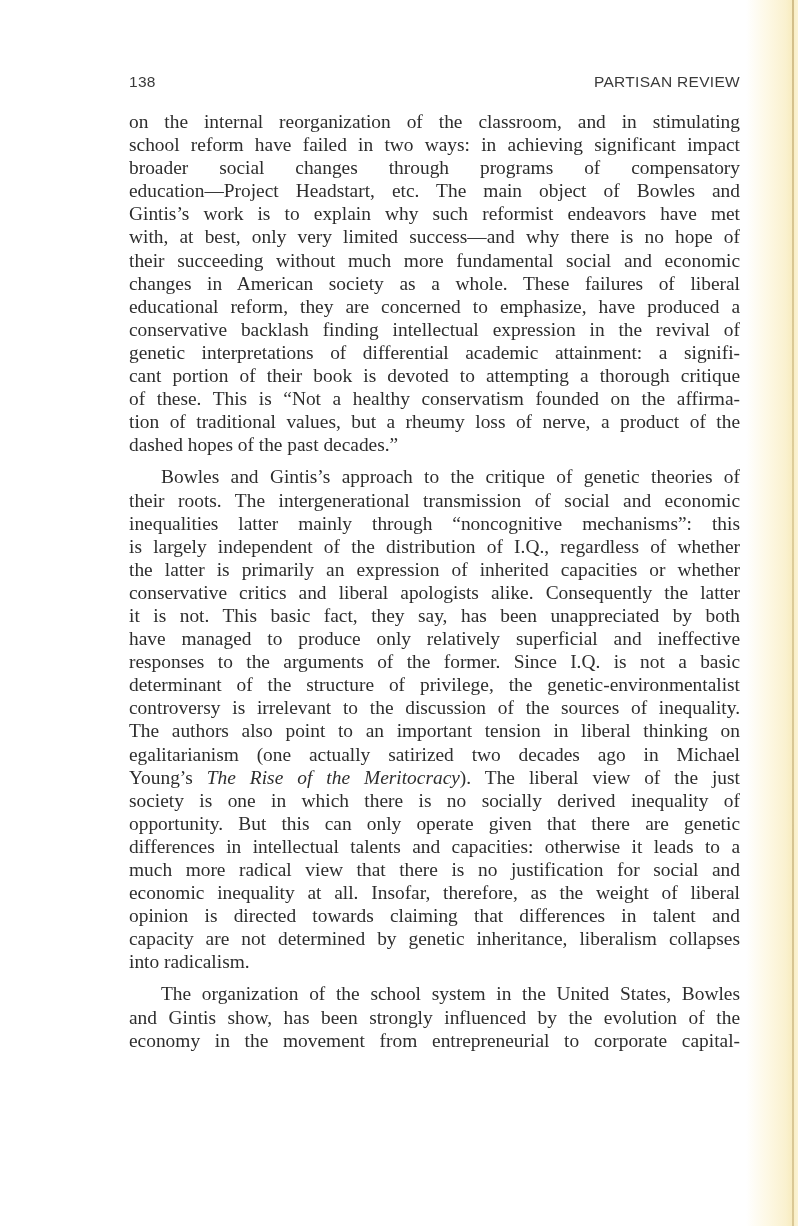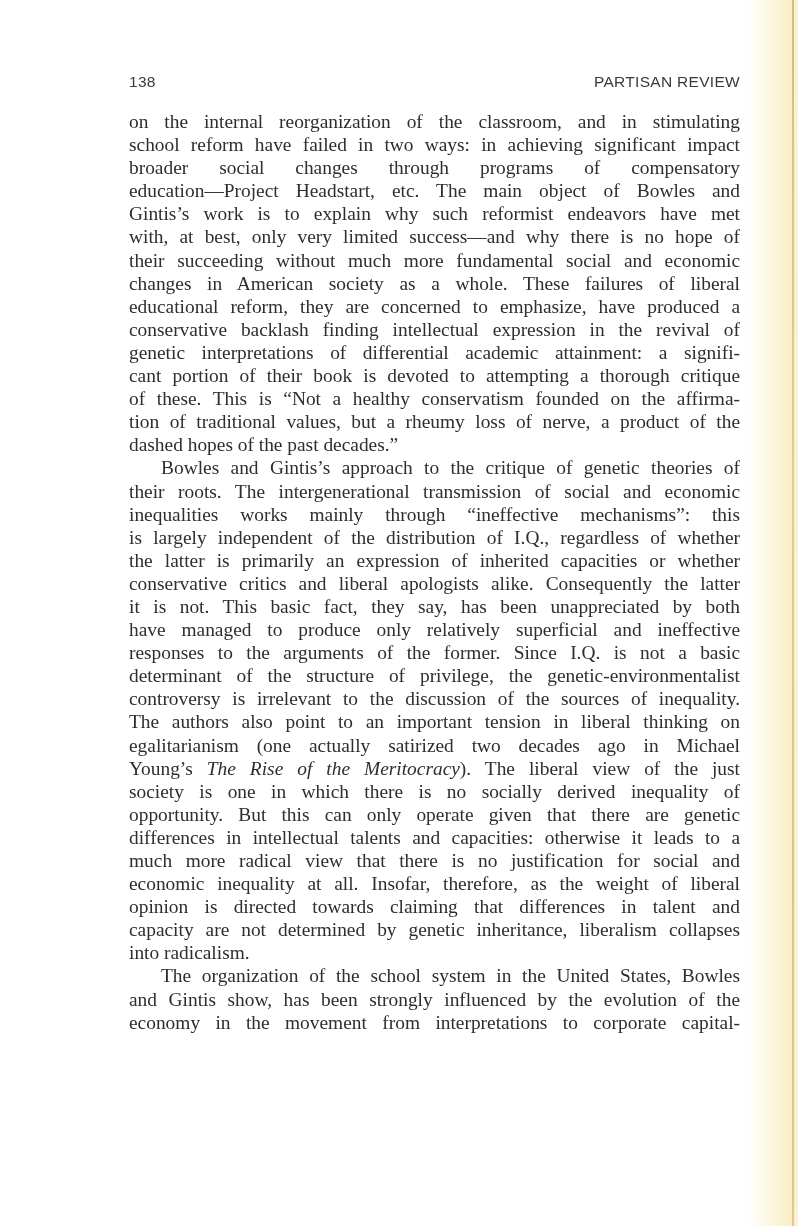--- a/index.html
+++ b/index.html
@@ -30,21 +30,21 @@
   .body-text {
     position: absolute; left: 113px; top: 110px; width: 611px;
     font-family: "Liberation Serif", serif; font-size: 19.4px; line-height: 23.1px;
     color: #2e2e2e;
   }
   .line {
     display: block; white-space: nowrap; text-align: justify; text-align-last: justify;
     height: 23.1px;
   }
   .line.last { text-align-last: left; }
-  .line.indent { padding-left: 32px; }
+  .line.indent { padding-left: 32px; margin-top: 9px; }
   .ital { font-style: italic; }
 </style>
 </head>
 <body>
 
 <div class="page">
   <div class="binding-line"></div>
   <div class="edge-dark"></div>
 
   <div class="running-head">
@@ -63,21 +63,21 @@
     <span class="line">changes in American society as a whole. These failures of liberal</span>
     <span class="line">educational reform, they are concerned to emphasize, have produced a</span>
     <span class="line">conservative backlash finding intellectual expression in the revival of</span>
     <span class="line">genetic interpretations of differential academic attainment: a signifi-</span>
     <span class="line">cant portion of their book is devoted to attempting a thorough critique</span>
     <span class="line">of these. This is “Not a healthy conservatism founded on the affirma-</span>
     <span class="line">tion of traditional values, but a rheumy loss of nerve, a product of the</span>
     <span class="line last">dashed hopes of the past decades.”</span>
     <span class="line indent">Bowles and Gintis’s approach to the critique of genetic theories of</span>
     <span class="line">their roots. The intergenerational transmission of social and economic</span>
-    <span class="line">inequalities works mainly through “ineffective mechanisms”: this</span>
+    <span class="line">inequalities latter mainly through “noncognitive mechanisms”: this</span>
     <span class="line">is largely independent of the distribution of I.Q., regardless of whether</span>
     <span class="line">the latter is primarily an expression of inherited capacities or whether</span>
     <span class="line">conservative critics and liberal apologists alike. Consequently the latter</span>
     <span class="line">it is not. This basic fact, they say, has been unappreciated by both</span>
     <span class="line">have managed to produce only relatively superficial and ineffective</span>
     <span class="line">responses to the arguments of the former. Since I.Q. is not a basic</span>
     <span class="line">determinant of the structure of privilege, the genetic-environmentalist</span>
     <span class="line">controversy is irrelevant to the discussion of the sources of inequality.</span>
     <span class="line">The authors also point to an important tension in liberal thinking on</span>
     <span class="line">egalitarianism (one actually satirized two decades ago in Michael</span>
@@ -85,15 +85,15 @@
     <span class="line">society is one in which there is no socially derived inequality of</span>
     <span class="line">opportunity. But this can only operate given that there are genetic</span>
     <span class="line">differences in intellectual talents and capacities: otherwise it leads to a</span>
     <span class="line">much more radical view that there is no justification for social and</span>
     <span class="line">economic inequality at all. Insofar, therefore, as the weight of liberal</span>
     <span class="line">opinion is directed towards claiming that differences in talent and</span>
     <span class="line">capacity are not determined by genetic inheritance, liberalism collapses</span>
     <span class="line last">into radicalism.</span>
     <span class="line indent">The organization of the school system in the United States, Bowles</span>
     <span class="line">and Gintis show, has been strongly influenced by the evolution of the</span>
-    <span class="line">economy in the movement from interpretations to corporate capital-</span>
+    <span class="line">economy in the movement from entrepreneurial to corporate capital-</span>
   </div>
 </div>
 
 </body></html>

